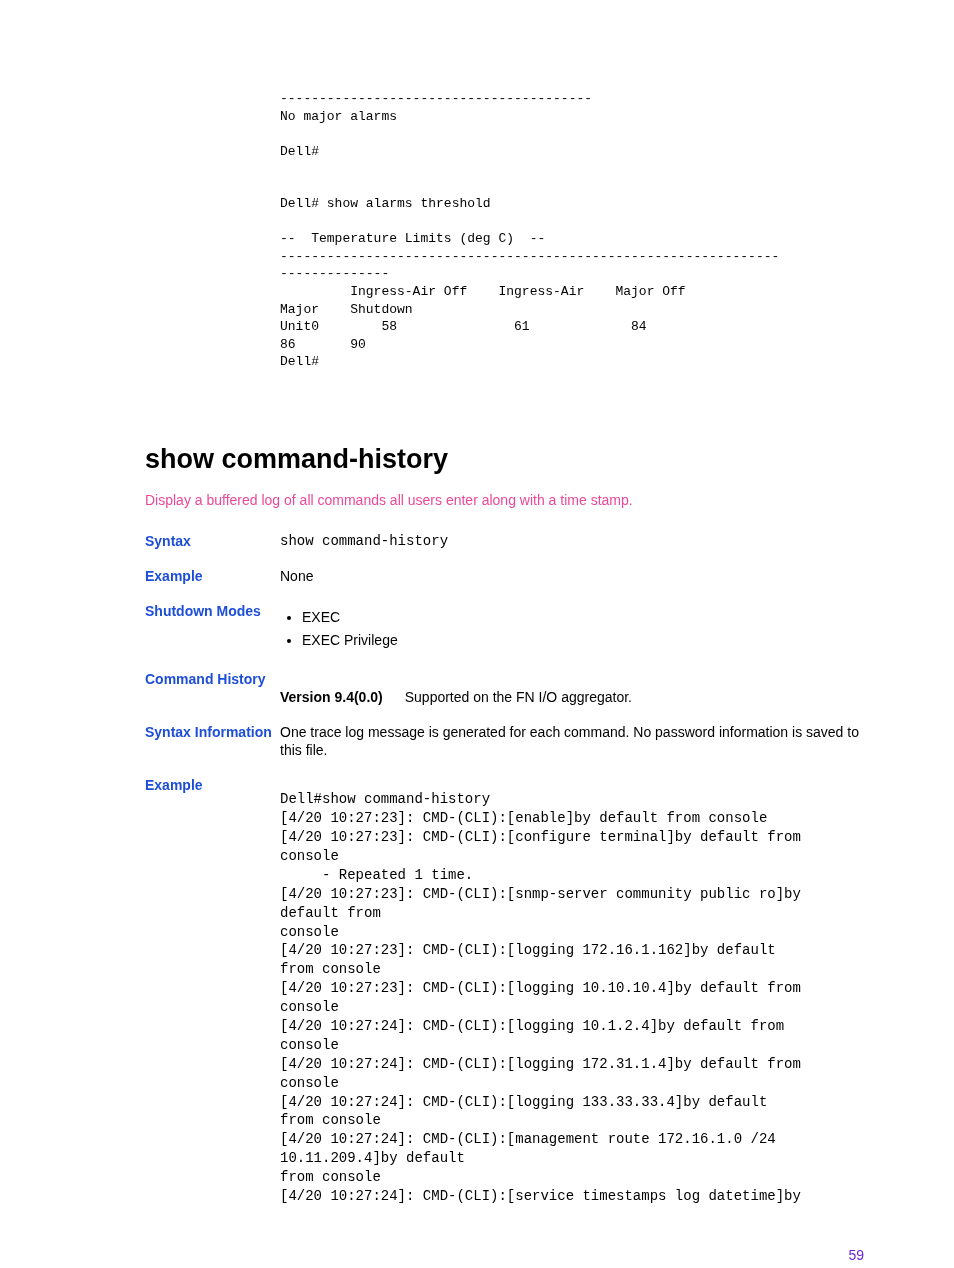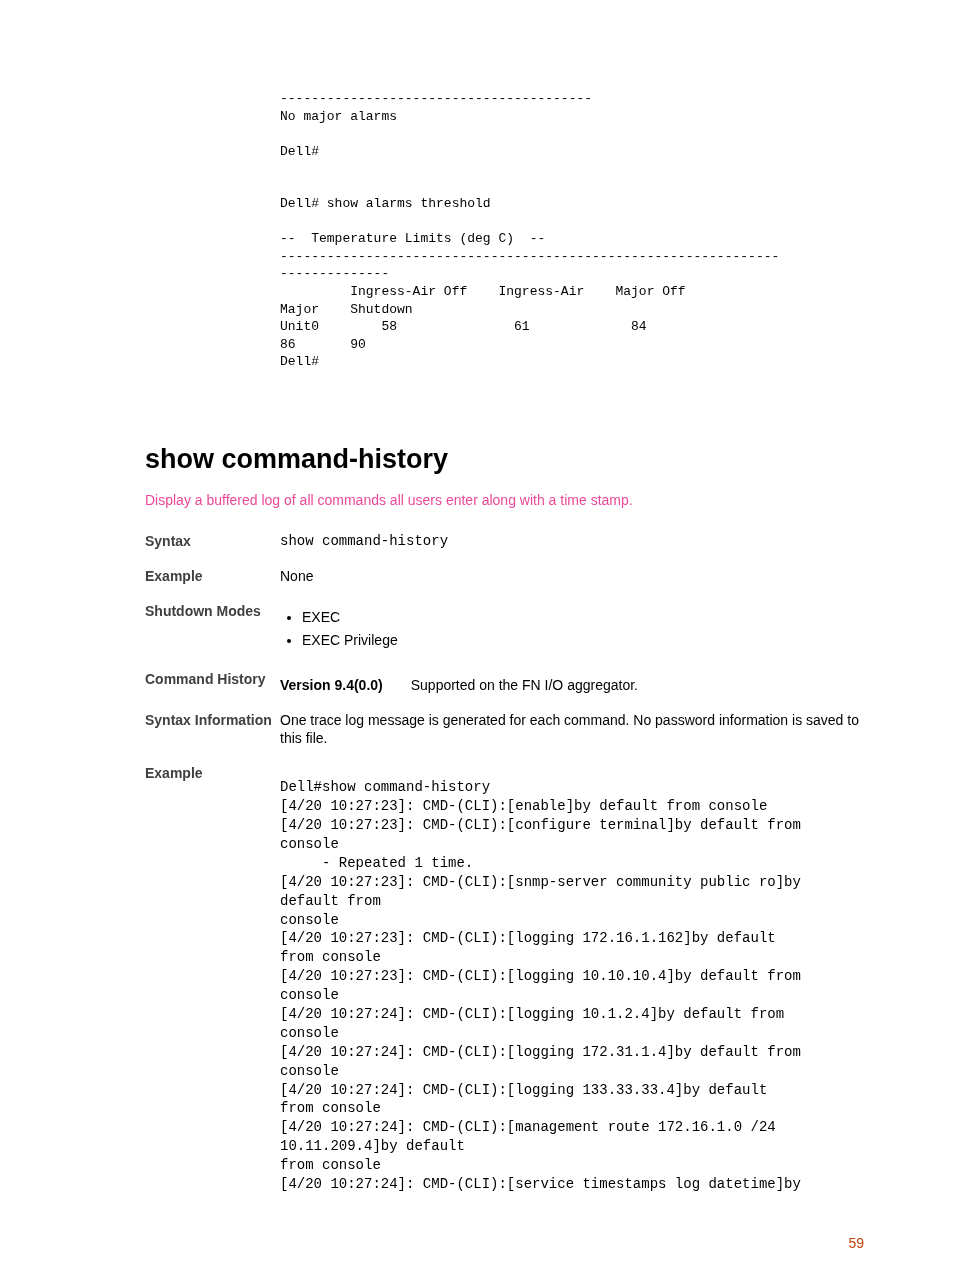--- a/index.html
+++ b/index.html
@@ -44,50 +44,50 @@
   .def-row {
     display: flex;
     align-items: flex-start;
     margin-bottom: 16px;
   }
   .def-label {
     width: 135px;
     flex: 0 0 135px;
     font-weight: 600;
     font-size: 14px;
-    color: #404040;
+    color: #1d4ed8;
   }
   .def-value {
     flex: 1;
     font-size: 14px;
     color: #000;
   }
   .def-value ul {
     margin: 6px 0 0 0;
     padding-left: 22px;
   }
   .def-value ul li {
     margin-bottom: 4px;
   }
   .version-row {
     display: flex;
-    gap: 28px;
-    margin-top: 6px;
+    gap: 22px;
+    margin-top: 18px;
   }
   .version-label {
     font-weight: 600;
     white-space: nowrap;
   }
   .example-block {
     margin-top: 14px;
   }
   .page-number {
     text-align: right;
     font-size: 14px;
-    color: #c2410c;
+    color: #6d28d9;
     padding-right: 10px;
     margin-top: 40px;
   }
 </style>
 </head>
 <body>
 
 <div class="page">
 
   <div class="mono top-example">----------------------------------------

